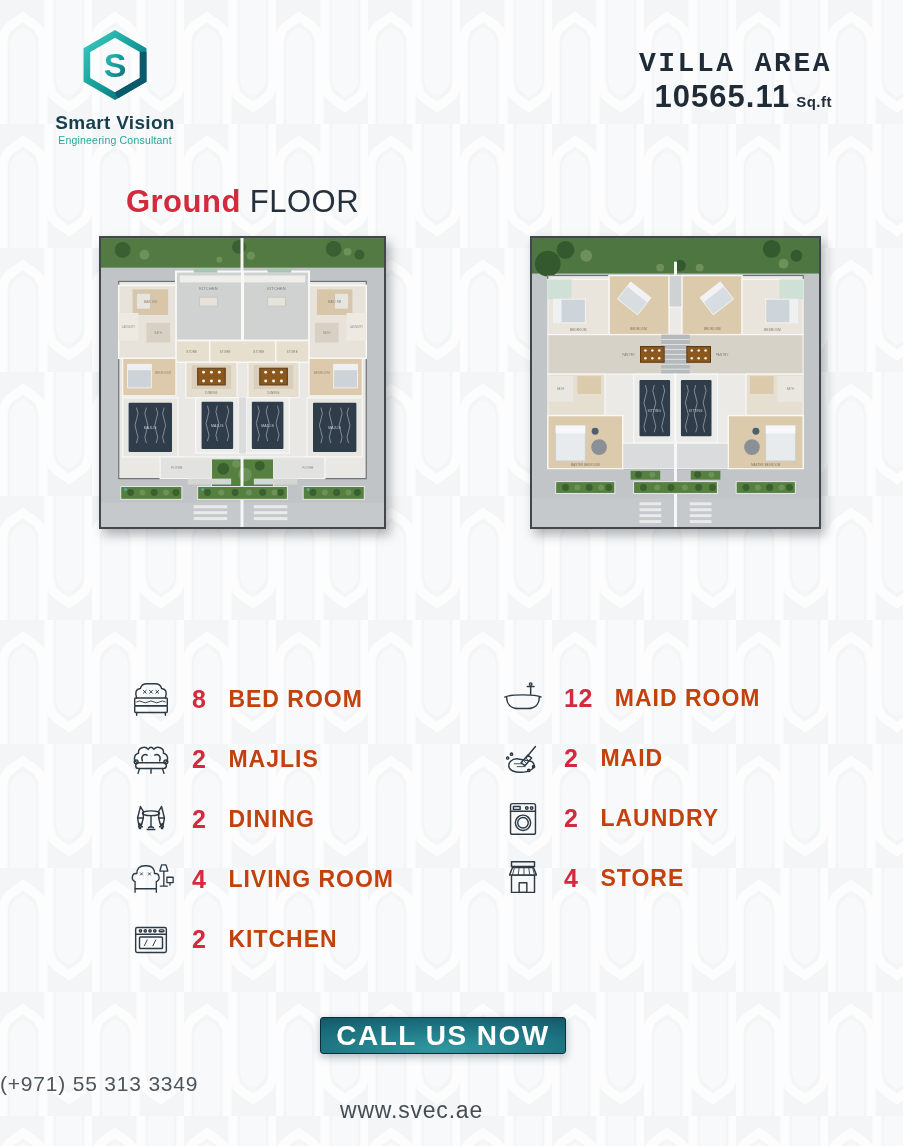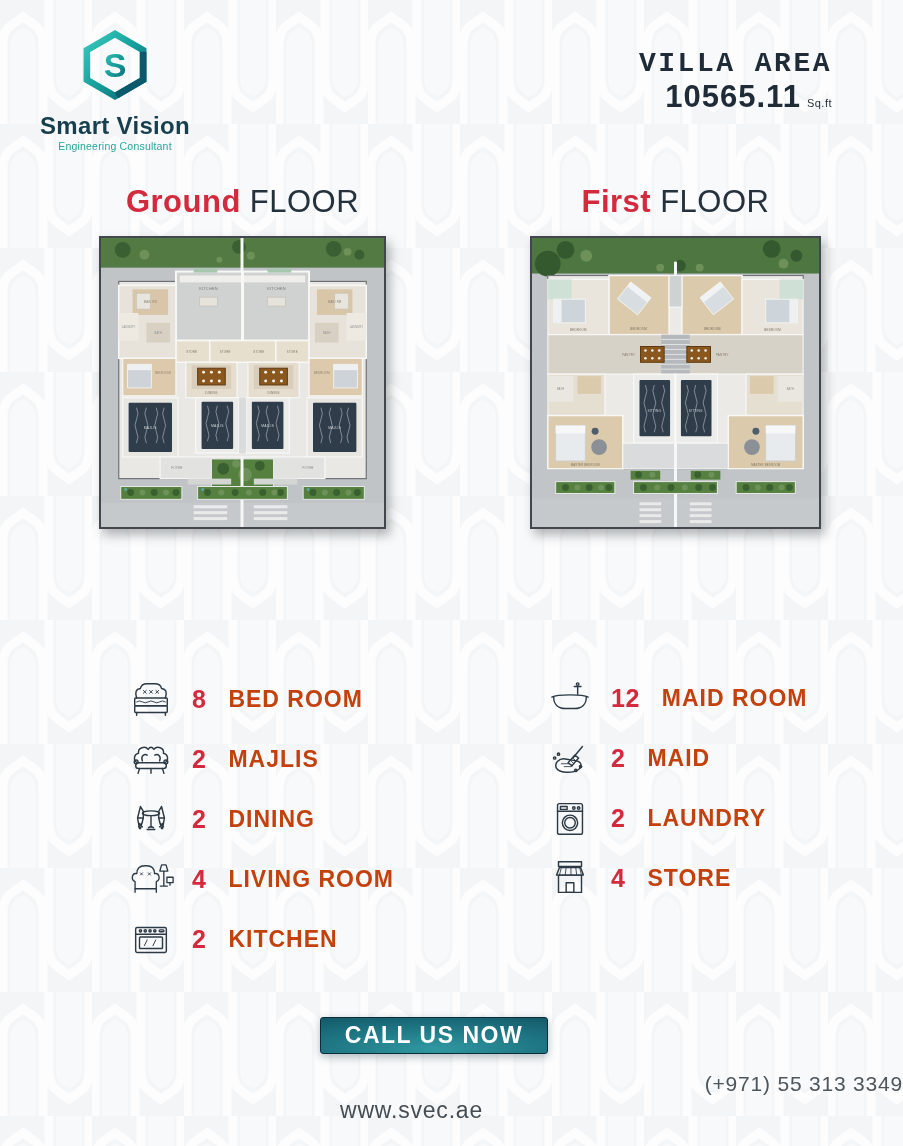--- a/index.html
+++ b/index.html
@@ -6,61 +6,61 @@
   body { font-family:"Liberation Sans", sans-serif; background:#e8eaec; }
   .page {
     position:relative; width:903px; height:1146px; margin:0 auto;
     background:#f3f5f6; overflow:hidden;
   }
   .bg-pattern { position:absolute; inset:0; z-index:0; }
   .layer { position:absolute; z-index:1; }
 
   
   .brand { left:40px; top:24px; width:150px; text-align:center; }
-  .brand-name { font-size:24px; font-weight:800; color:#173f4d; letter-spacing:.3px; margin-top:2px; }
+  .brand-name { font-size:19px; font-weight:800; color:#173f4d; letter-spacing:.3px; margin-top:2px; }
   .brand-tagline { font-size:10.5px; font-weight:500; color:#2aa49c; letter-spacing:.2px; }
   .villa-area { right:71px; top:48px; text-align:right; color:#1f2c38; }
   .villa-area-label { font-size:28px; font-weight:600; letter-spacing:2.5px;font-family:Liberation Mono, monospace; }
   .villa-area-value { font-size:31px; font-weight:800; letter-spacing:1px; }
-  .villa-area-unit { font-size:11px; font-weight:400; margin-left:6px; letter-spacing:.5px; }
+  .villa-area-unit { font-size:15px; font-weight:700; margin-left:6px; letter-spacing:.5px; }
 
   
   .floor-title { top:184px; height:40px; text-align:center; font-size:31px; color:#25323d; font-weight:400; letter-spacing:.5px; }
   .floor-title .accent { color:#d42a3e; font-weight:800; margin-right:9px; }
   .ft-ground { left:99px; width:287px; }
   .ft-first  { left:530px; width:291px; }
 
   
   .plan-wrap { top:236px; border:2px solid #41474c; box-shadow:4px 6px 10px rgba(40,45,50,.35); background:#b6bbbf; }
   .plan-ground { left:99px;  width:287px; height:293px; }
   .plan-first  { left:530px; width:291px; height:293px; }
   .plan-wrap svg { display:block; width:100%; height:100%; }
   .plan-wrap text { font-family:"Liberation Sans", sans-serif; letter-spacing:.2px; }
 
   
   .features-col { display:flex; flex-direction:column; }
   .col-left  { left:128px; top:669px; }
-  .col-right { left:547px; top:668px; }
+  .col-right { left:500px; top:668px; }
   .feat-row { display:flex; align-items:center; height:60px; }
   .feat-icon { width:46px; height:46px; display:flex; align-items:center; justify-content:center; margin-right:18px; flex:0 0 46px; }
   .feat-icon svg { width:46px; height:44px; }
   .feat-count { font-size:25px; font-weight:800; color:#d42a3e; margin-right:10px; letter-spacing:.5px; }
   .feat-label { font-size:23px; font-weight:700; color:#c2410c; letter-spacing:1px;margin-left:12px; }
 
   
   .cta-button {
-    left:320px; top:1017px; width:228px; height:37px;
+    left:320px; top:1017px; width:246px; height:37px;
     display:flex; align-items:center; justify-content:center;
     background:radial-gradient(130% 160% at 50% 88%, #2f98a0 0%, #1a6c7b 48%, #0c3642 100%);
     border:1px solid #0a2f3a; border-radius:3px;
-    color:#ffffff; font-size:23px; font-weight:700; letter-spacing:1.5px;
+    color:#ffffff; font-size:28px; font-weight:700; letter-spacing:1.5px;
     cursor:pointer; box-shadow:0 3px 8px rgba(10,40,50,.3);
     font-family:"Liberation Sans", sans-serif;
   }
-  .cta-phone   { left:0; top:1072px; width:903px; text-align:right; font-size:21px; color:#4d565c; letter-spacing:.8px;padding-left:16px; }
+  .cta-phone   { left:0; top:1072px; width:903px; text-align:left; font-size:21px; color:#4d565c; letter-spacing:.8px; }
   .cta-website { left:0; top:1097px; width:823px; text-align:center; font-size:23px; color:#454d53; letter-spacing:.8px; }
 
   .lineart { fill:none; stroke:#2c3a45; stroke-width:1.5; stroke-linecap:round; stroke-linejoin:round; }
 </style>
 </head>
 <body>
 
 <div class="page">
 
   <svg class="bg-pattern" width="903" height="1146">
@@ -98,23 +98,20 @@
 
   <div class="layer villa-area">
     <div class="villa-area-label">VILLA AREA</div>
     <div>
       <span class="villa-area-value">10565.11</span><span class="villa-area-unit">Sq.ft</span>
     </div>
   </div>
 
   <div class="layer floor-title ft-ground">
     <span class="accent">Ground</span><span>FLOOR</span>
-  </div>
-  <div class="layer floor-title ft-first">
-    <span class="accent">First</span><span>FLOOR</span>
   </div>
 
   <div class="layer plan-wrap plan-ground">
     <svg viewBox="0 0 287 293">
       <rect width="287" height="293" fill="#b6bbbf"></rect>
       <rect y="30" width="287" height="238" fill="#c0c4c7"></rect>
       <rect y="268" width="287" height="25" fill="#c6c9cc"></rect>
       <rect width="287" height="30" fill="#527a42"></rect>
       <g fill="#3a5f32">
           <circle cx="22" cy="12" r="8"></circle>

